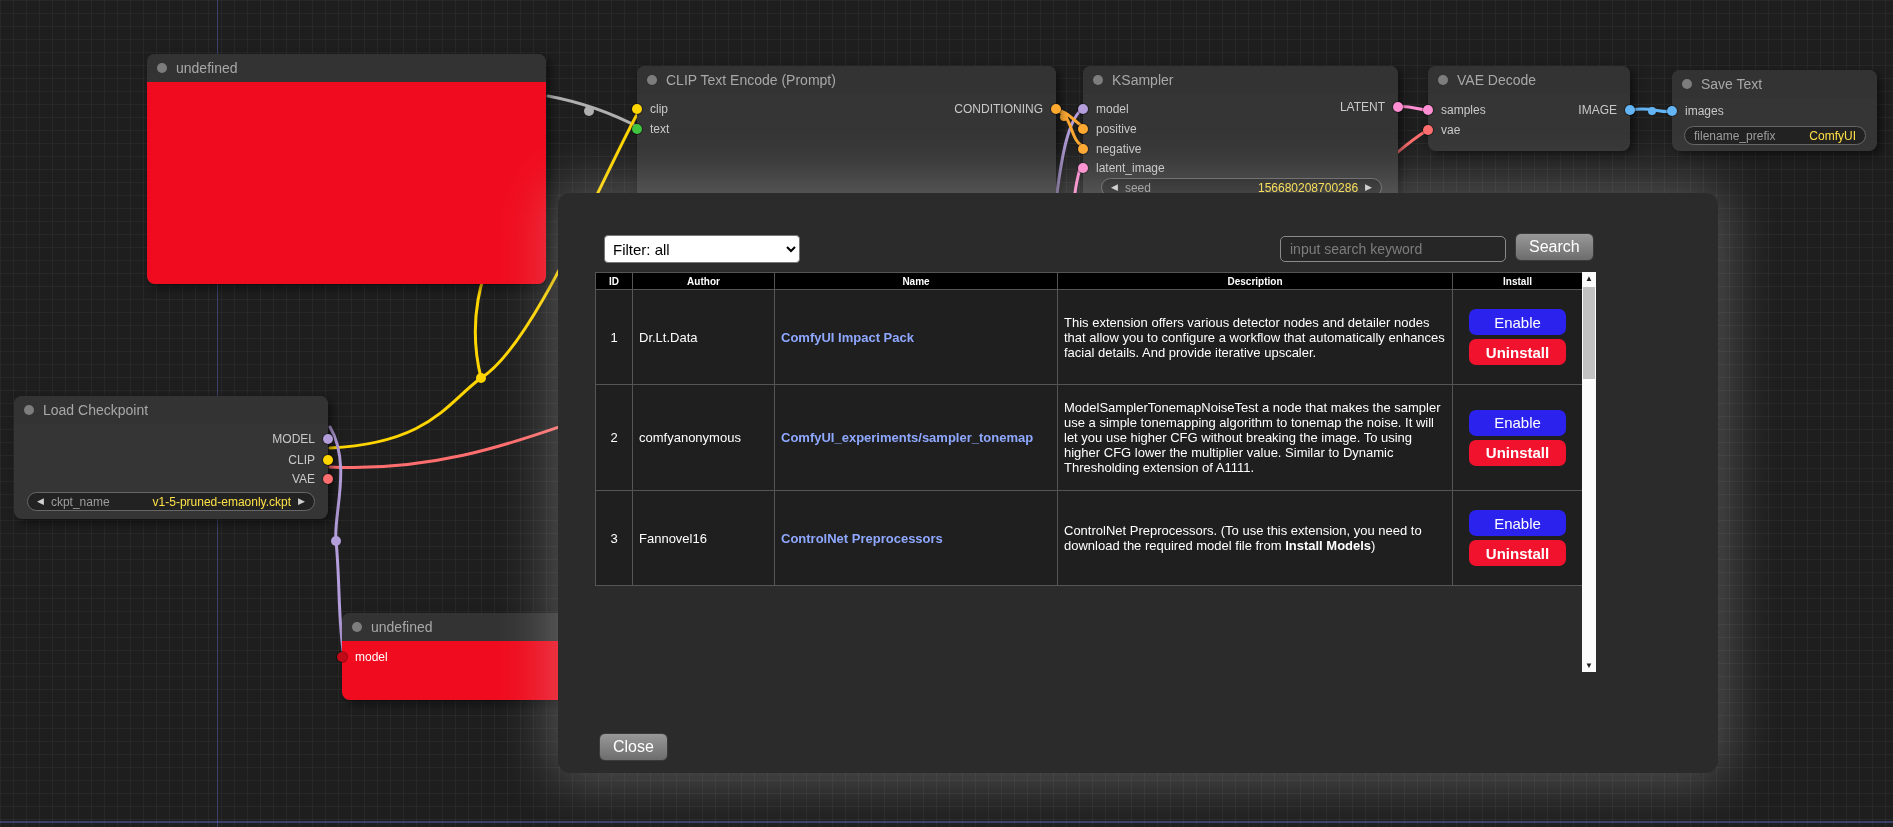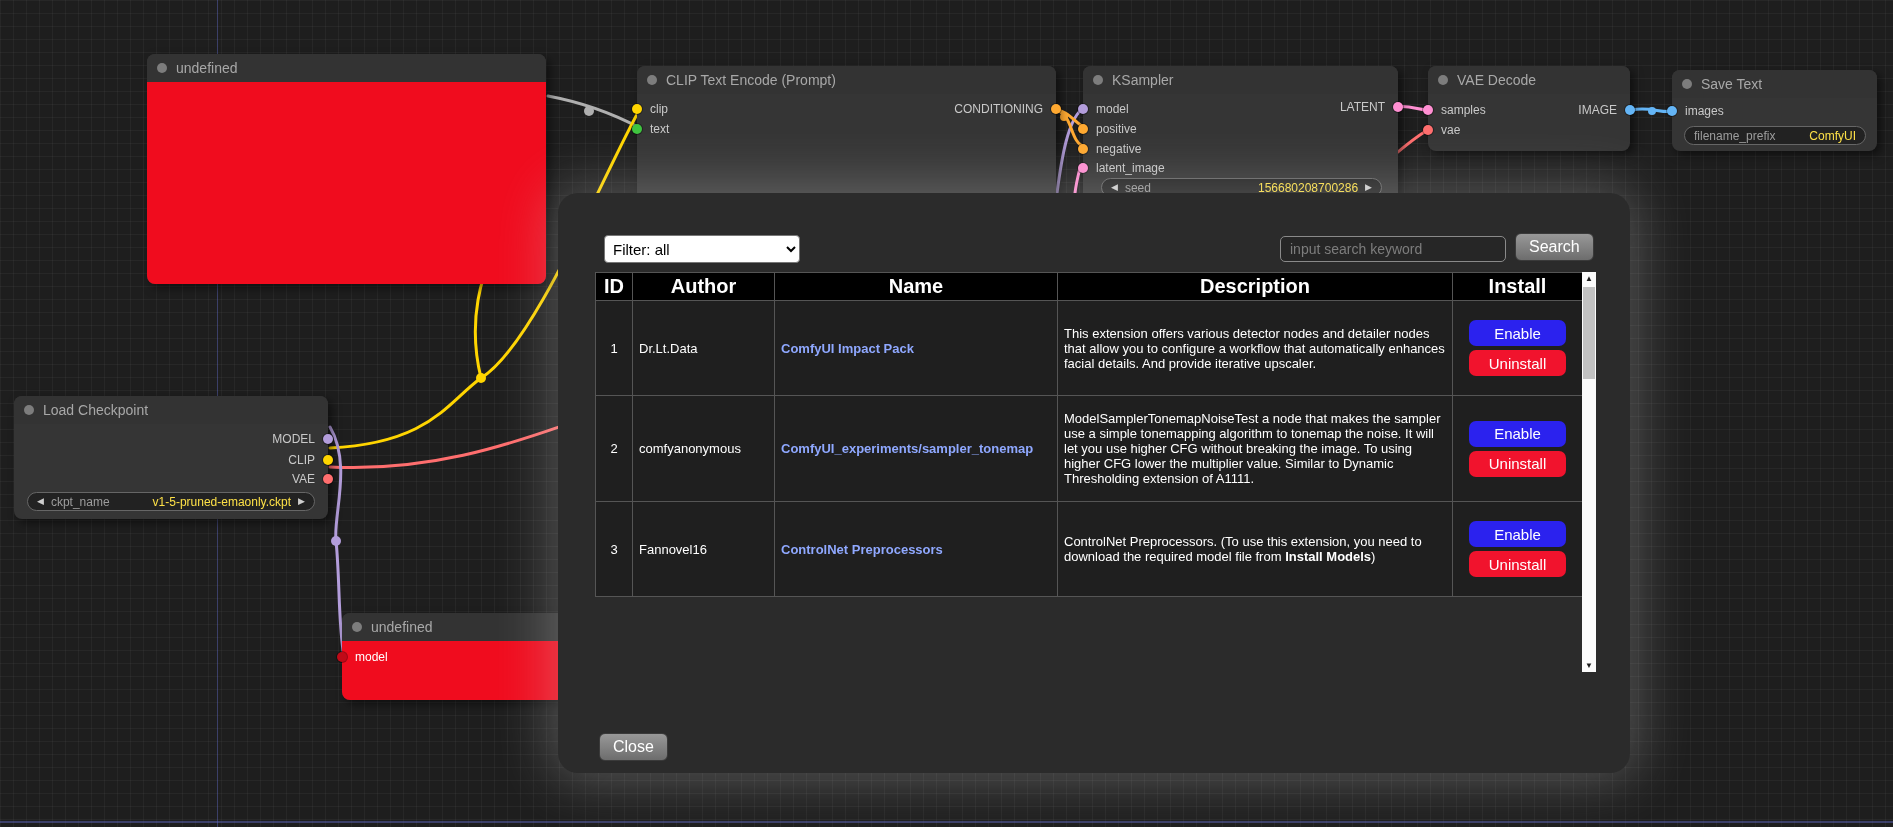--- a/index.html
+++ b/index.html
@@ -46,55 +46,55 @@
   .port.in .pdot{left:-5px;}
   .port.out .pdot{right:-5px;}
   .plabel.light{color:#ffffff;}
   .widget{position:absolute;height:19px;background:#222222;border:1px solid #666;
     border-radius:10px;display:flex;align-items:center;gap:7px;
     font-size:12px;color:#9d9d9d;padding:0 9px;z-index:3;}
   .widget .wvalue{color:#fde047;margin-left:auto;}
   .widget .warrow{color:#cfcfcf;font-size:9px;line-height:19px;}
 
   
-  #manager-dialog{position:absolute;left:558px;top:193px;width:1072px;height:580px;
-    background:#2b2b2b;border-radius:20px;z-index:10;
+  #manager-dialog{position:absolute;left:558px;top:193px;width:1160px;height:580px;
+    background:#2b2b2b;border-radius:12px;z-index:10;
     box-shadow:0 0 55px 8px rgba(215,215,215,0.30);}
   #filter-select{position:absolute;left:46px;top:42px;width:196px;height:28px;
     font-size:15px;background:#ffffff;color:#000;border:1px solid #777;
     border-radius:4px;padding:0 4px;font-family:inherit;}
   #search-input{position:absolute;left:722px;top:43px;width:226px;height:26px;
     background:#262626;border:1px solid #8a8a8a;border-radius:5px;color:#ddd;
     font-size:14px;padding:0 9px;font-family:inherit;}
   #search-input::placeholder{color:#7d7d7d;}
   .ui-btn{background:linear-gradient(#989898,#6d6d6d);border:1px solid #3a3a3a;
     border-radius:6px;color:#fff;font-size:16px;font-family:inherit;
     padding:4px 13px;cursor:pointer;}
   #search-button{position:absolute;left:957px;top:40px;}
   #close-button{position:absolute;left:41px;top:540px;text-align:center;}
 
   #table-wrap{position:absolute;left:37px;top:79px;width:1001px;height:400px;}
   #ext-table{border-collapse:collapse;table-layout:fixed;width:987px;background:#1f1f1f;}
-  #ext-table th{background:#000;color:#fff;font-size:20px;font-weight:bold;
+  #ext-table th{background:#000;color:#fff;font-size:10px;font-weight:bold;
     border:1px solid #555;padding:2px 4px;height:17px;}
   #ext-table td{border:1px solid #555;color:#fff;font-size:13px;
     padding:15px 6px;vertical-align:middle;}
   #ext-table th:nth-child(1){width:37px;}
   #ext-table th:nth-child(2){width:142px;}
   #ext-table th:nth-child(3){width:283px;}
   #ext-table th:nth-child(4){width:395px;}
   #ext-table th:nth-child(5){width:130px;}
   #ext-table td:nth-child(1){text-align:center;}
   .ext-link{color:var(--c-link);font-weight:bold;text-decoration:none;cursor:pointer;}
   td.desc{line-height:15px;padding:2px 5px;}
   td.install{text-align:center;padding:2px;}
   .btn-enable,.btn-uninstall{display:block;width:97px;height:26px;margin:4px auto;
     color:#fff;border:none;border-radius:7px;font-size:15px;font-family:inherit;cursor:pointer;}
   .btn-enable{background:var(--c-enable_button);}
-  .btn-uninstall{background:var(--c-uninstall_button);}
+  .btn-uninstall{background:var(--c-uninstall_button);font-weight:bold;}
 
   #scrollbar{position:absolute;left:987px;top:0;width:14px;height:400px;background:#fbfbfb;}
   .sb-arrow{position:absolute;left:0;width:14px;height:13px;font-size:8px;
     line-height:13px;text-align:center;color:#1a1a1a;}
   #sb-up{top:0;} #sb-down{bottom:0;}
   #sb-thumb{position:absolute;left:1px;top:15px;width:12px;height:92px;background:#c2c2c2;}
 </style>
 </head>
 <body>
 

